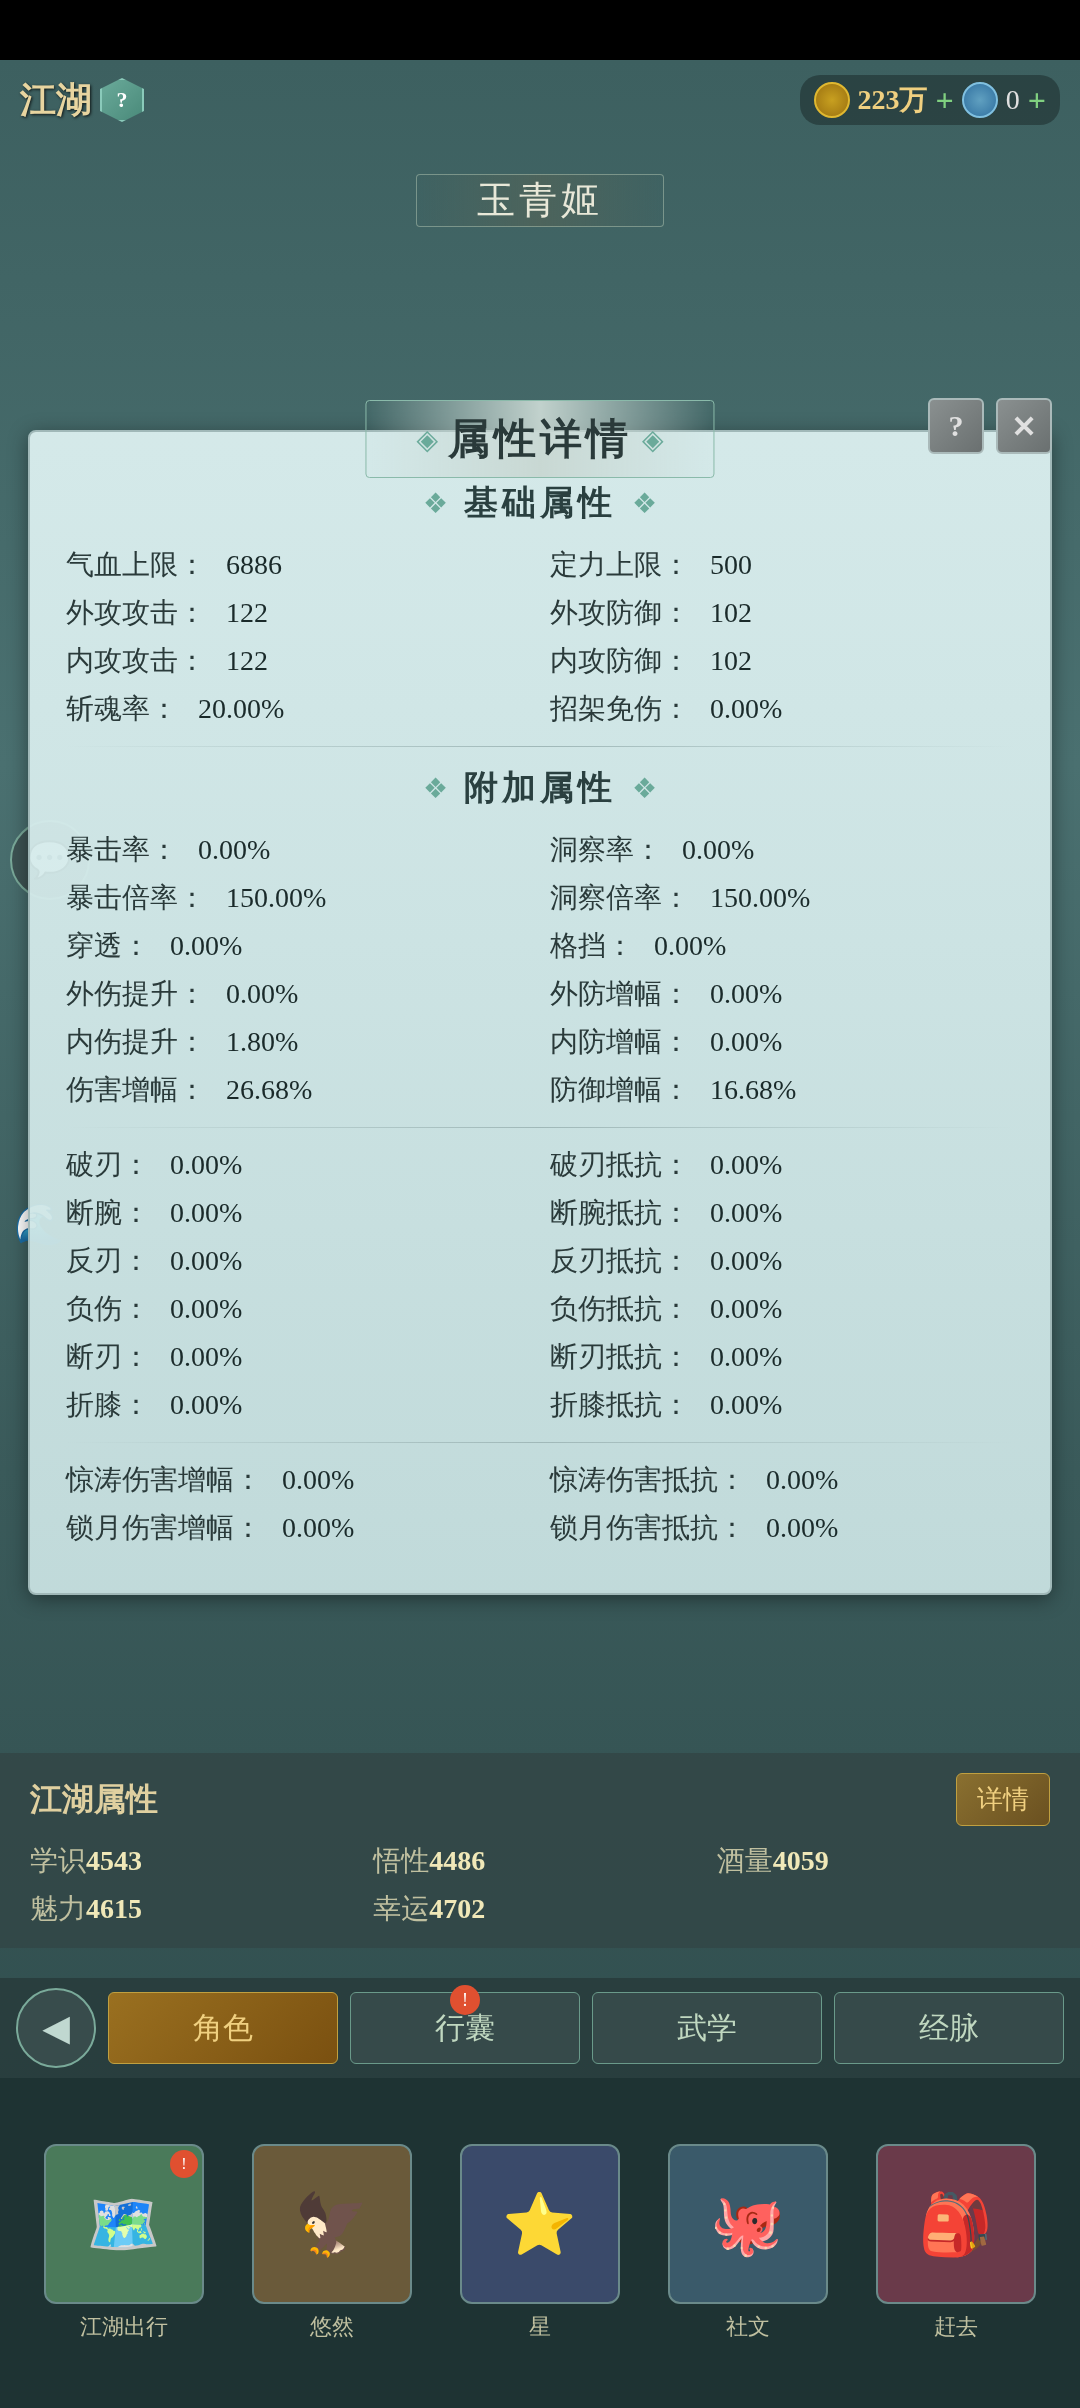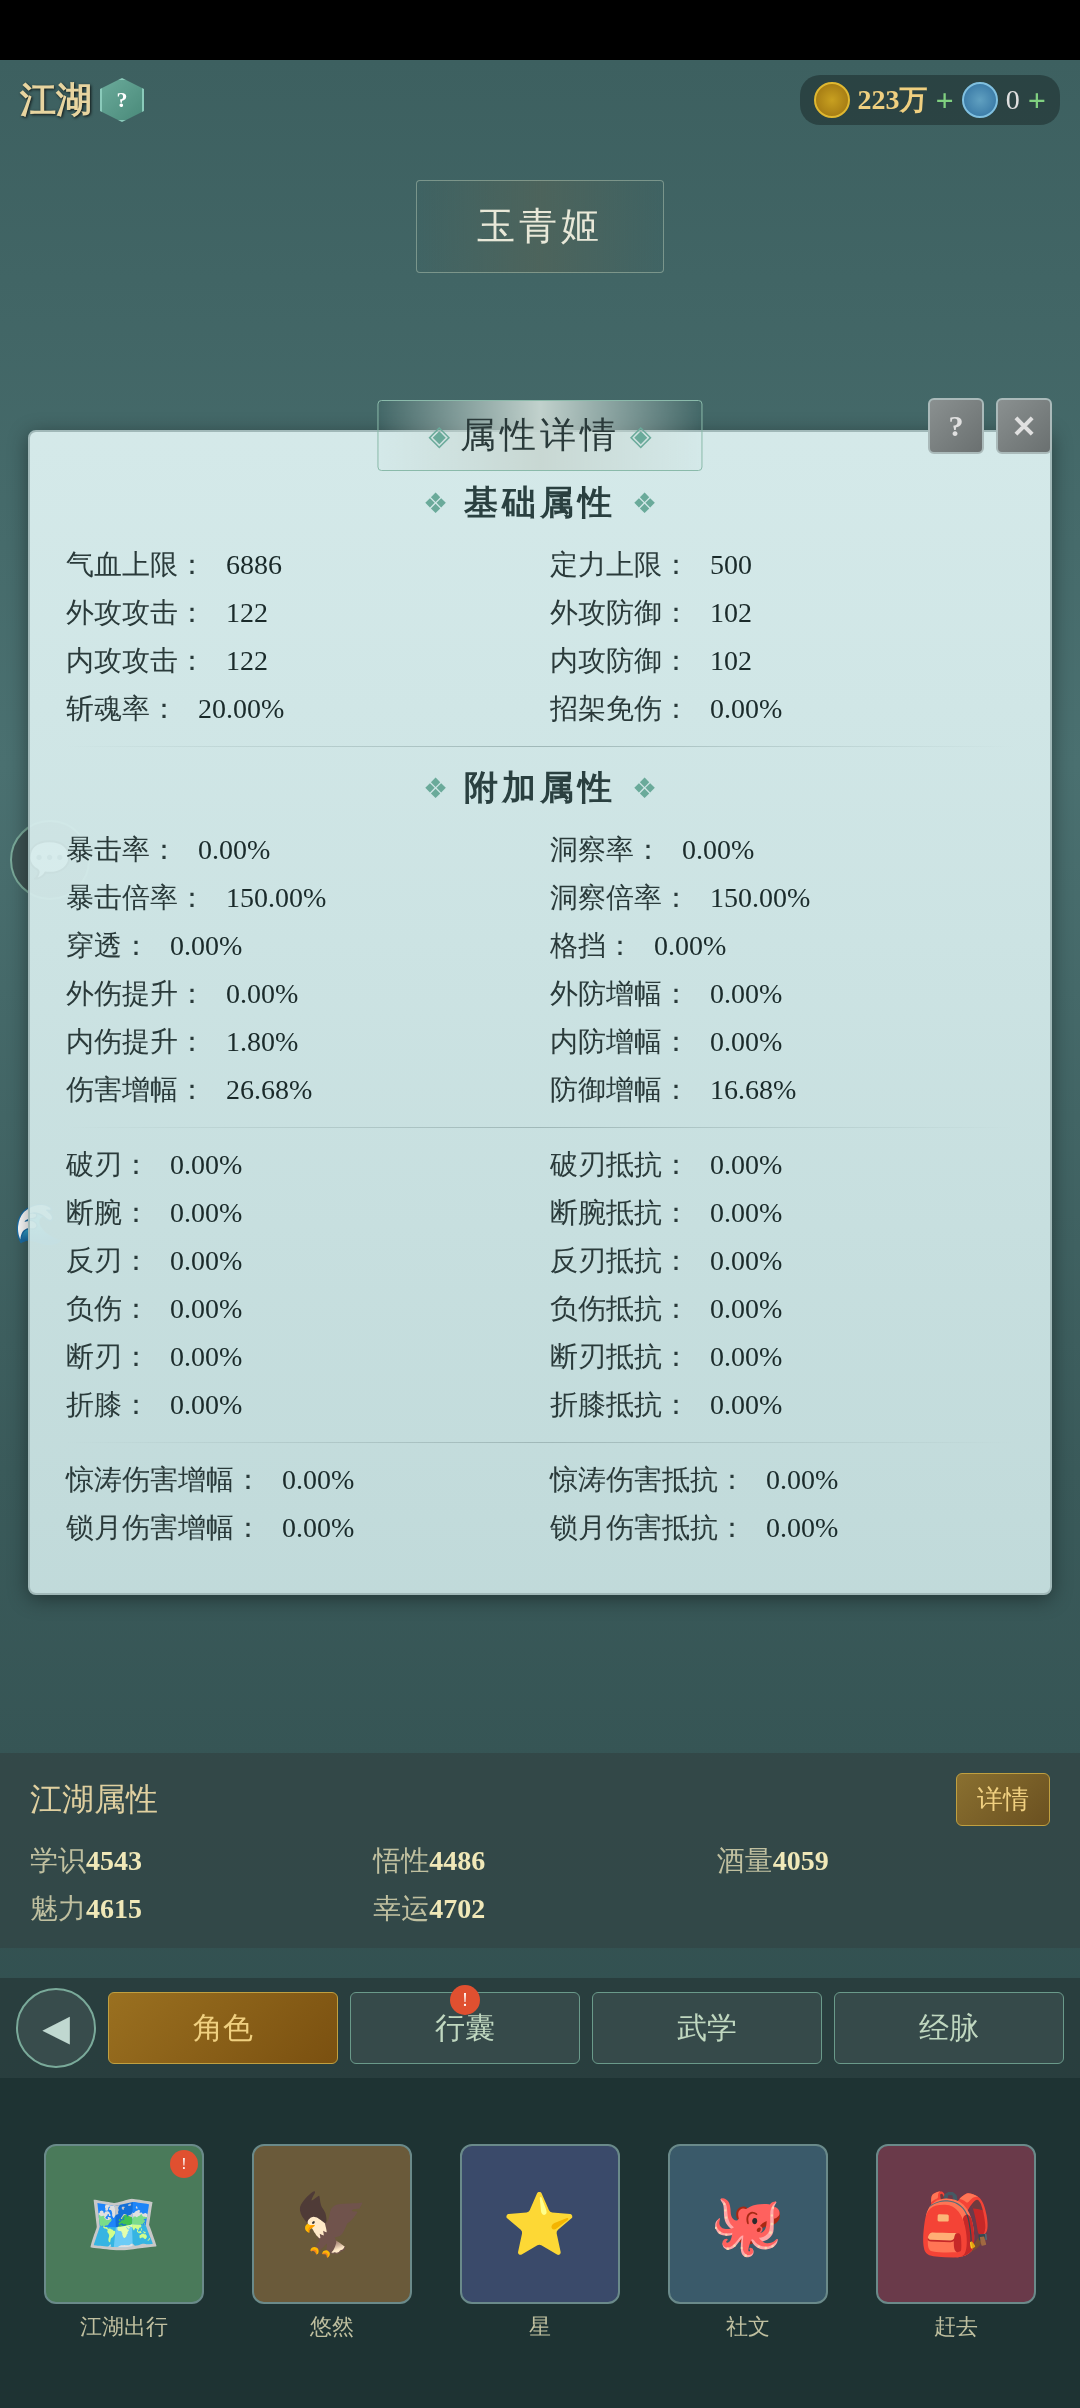--- a/index.html
+++ b/index.html
@@ -110,27 +110,27 @@
     }
 
     .hud-gem-count {
       color: #e0e0e0;
       font-size: 28px;
     }
 
     
     .char-name-plate {
       position: absolute;
-      top: 180px;
+      top: 174px;
       left: 50%;
       transform: translateX(-50%);
       background: linear-gradient(90deg, transparent, rgba(80,100,90,0.8), transparent);
       border: 1px solid rgba(180,200,180,0.5);
       border-radius: 4px;
-      padding: 20px 60px;
+      padding: 0 60px;
     }
 
     .char-name-text {
       color: #e8e8d8;
       font-size: 38px;
       letter-spacing: 4px;
       white-space: nowrap;
     }
 
     
@@ -183,23 +183,23 @@
       border: 1.5px solid #8abaaa;
       border-radius: 4px;
       padding: 10px 50px;
       display: flex;
       align-items: center;
       gap: 10px;
     }
 
     .panel-title-text {
       color: #2a3a3a;
-      font-size: 36px;
+      font-size: 42px;
       letter-spacing: 4px;
-      font-weight: normal;
+      font-weight: bold;
     }
 
     
     .panel-close-btn {
       position: absolute;
       top: 398px;
       right: 28px;
       width: 56px;
       height: 56px;
       background: linear-gradient(135deg, #8a9090, #6a7070);
@@ -301,21 +301,21 @@
     .jianghu-header {
       display: flex;
       align-items: center;
       justify-content: space-between;
       margin-bottom: 16px;
     }
 
     .jianghu-title {
       color: #e0d0a0;
       font-size: 32px;
-      font-weight: normal;
+      font-weight: bold;
     }
 
     .jianghu-detail-btn {
       background: linear-gradient(135deg, #8a7030, #6a5020);
       border: 1px solid #c0a040;
       border-radius: 6px;
       color: #f0d080;
       font-size: 26px;
       padding: 8px 20px;
     }

